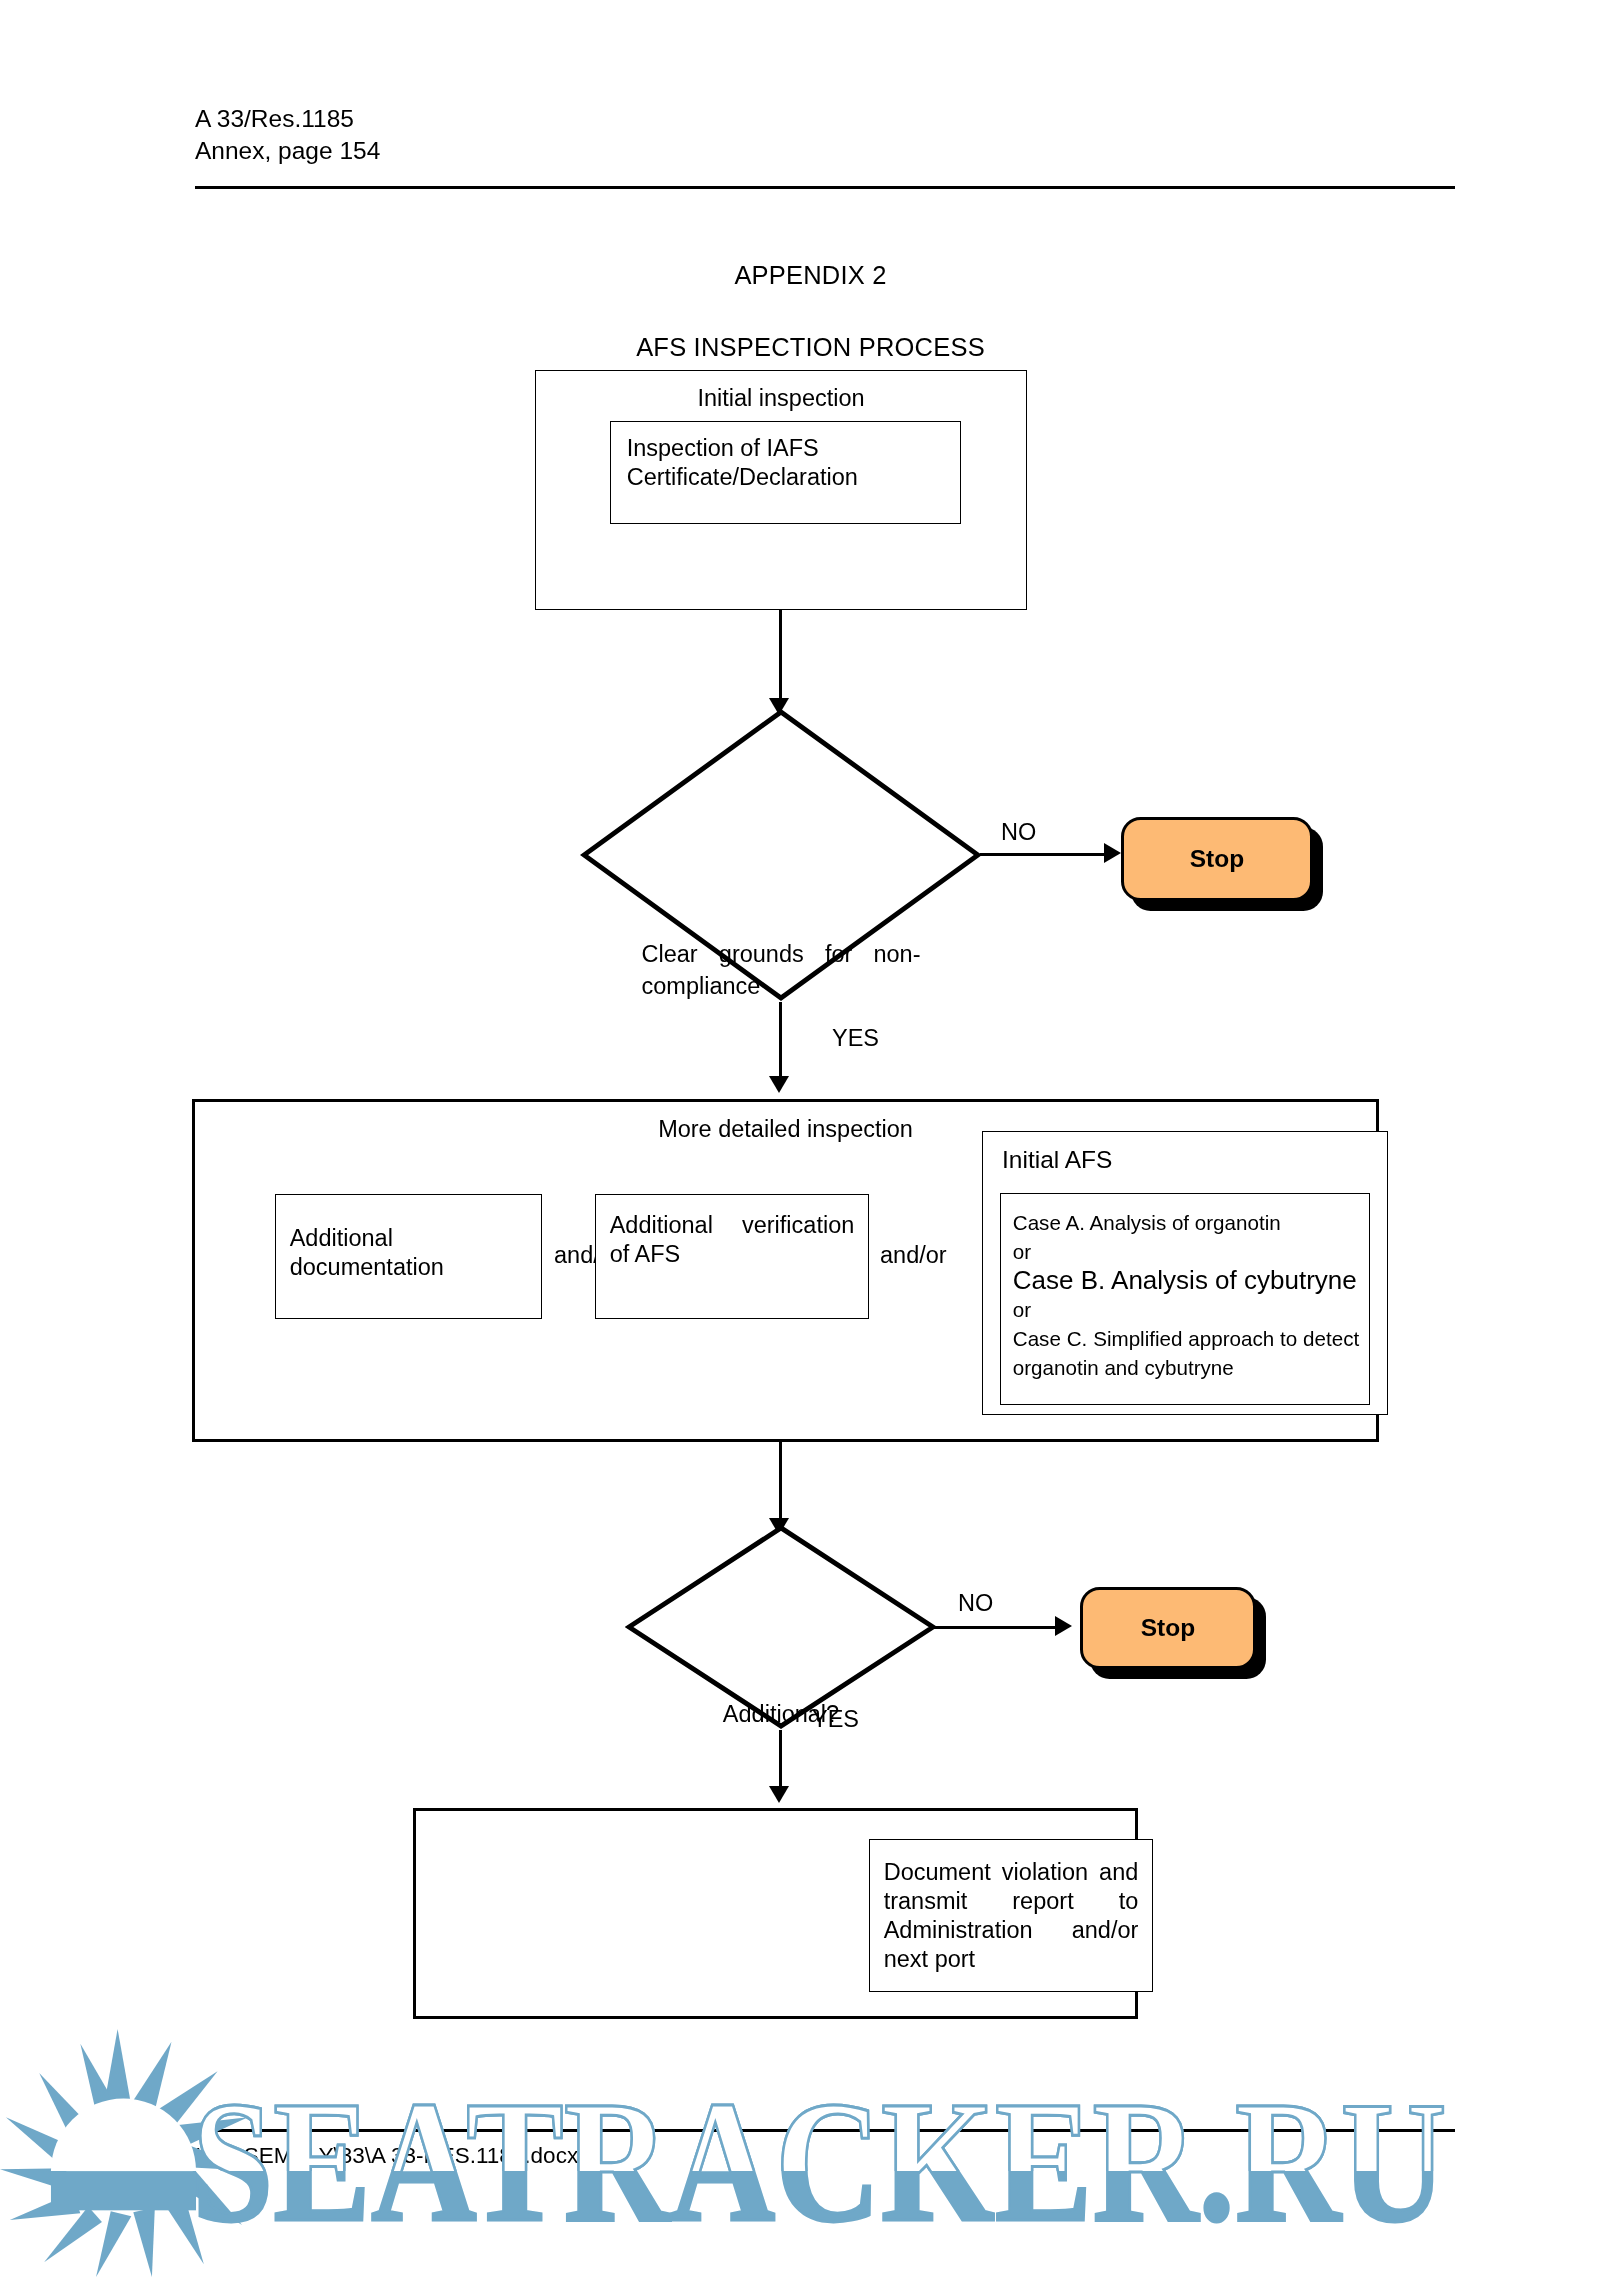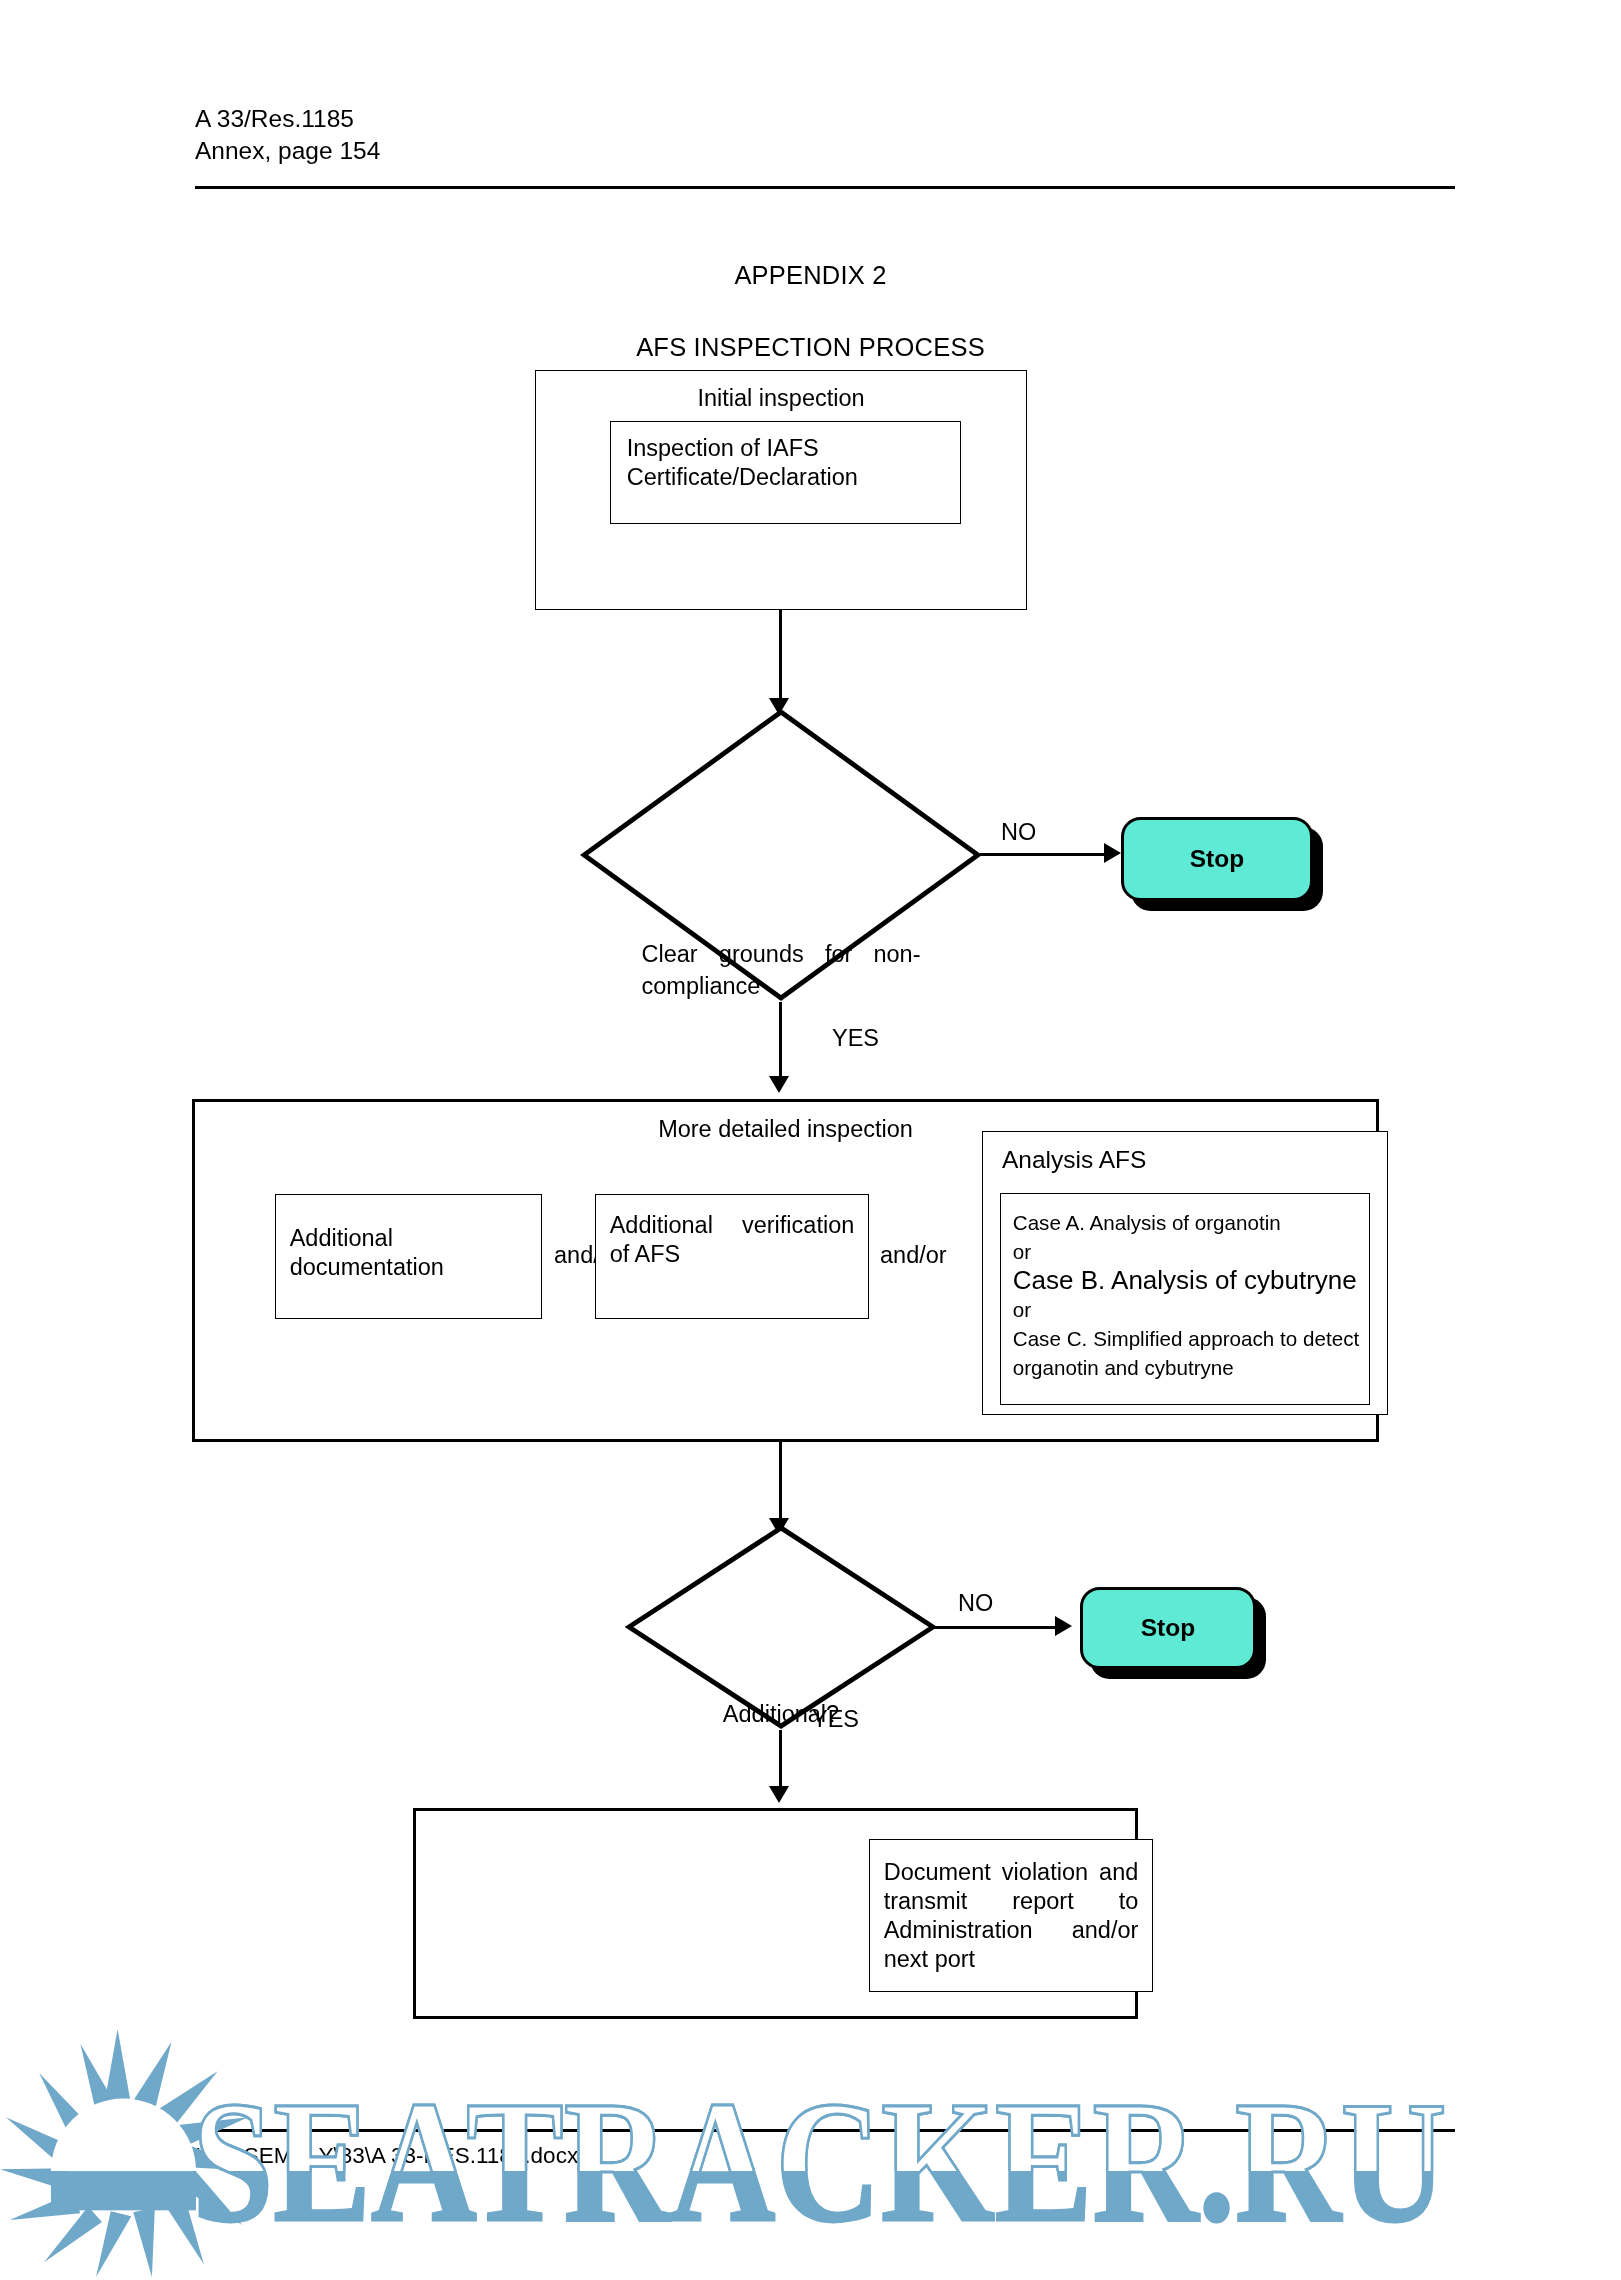--- a/index.html
+++ b/index.html
@@ -46,21 +46,21 @@
 
   
   .diamond-wrap{position:absolute;}
   .diamond-wrap svg{position:absolute;left:0;top:0;}
   .diamond-text{position:absolute;left:0;top:0;width:100%;height:100%;
     display:flex;align-items:flex-end;justify-content:center;}
   .diamond-text .inner{font-size:23.5px;line-height:32px;}
 
   
   .stop{position:absolute;box-sizing:border-box;border:3.3px solid #000;border-radius:19.6px;
-    background:#5eead4;display:flex;align-items:center;justify-content:center;
+    background:#fdba74;display:flex;align-items:center;justify-content:center;
     font-size:24.5px;font-weight:bold;}
   .stop-shadow{position:absolute;border-radius:19.6px;background:#000;}
 
   .edgelabel{position:absolute;font-size:23.5px;}
 
   
   #detailed-inspection-group{left:192px;top:1099px;width:1187px;height:343px;}
   #detailed-box-documentation{left:275px;top:1194px;width:267px;height:125px;}
   #detailed-box-documentation .txt{padding:29px 0 0 13.7px;}
   #detailed-box-verification{left:595px;top:1194px;width:274px;height:125px;}
@@ -142,21 +142,21 @@
 
   <div class="andor" style="left:554px;top:1242px;">and/or</div>
 
   <div class="box thin" id="detailed-box-verification">
     <div class="txt just">Additional verification of AFS</div>
   </div>
 
   <div class="andor" style="left:880px;top:1242px;">and/or</div>
 
   <div class="box thin" id="sampling-afs-outer"></div>
-  <div id="sampling-afs-title">Analysis AFS</div>
+  <div id="sampling-afs-title">Initial AFS</div>
   <div class="box thin" id="sampling-afs-inner">
     <div class="txt" style="padding:13.7px 9.8px 0 11.8px;font-size:20.6px;line-height:29px;">Case A. Analysis of organotin</div>
     <div class="txt" style="padding:0 9.8px 0 11.8px;font-size:20.6px;line-height:29px;">or</div>
     <div class="txt" style="padding:0 9.8px 0 11.8px;font-size:26px;line-height:29px;">Case B. Analysis of cybutryne</div>
     <div class="txt" style="padding:0 9.8px 0 11.8px;font-size:20.6px;line-height:29px;">or</div>
     <div class="txt just" style="padding:0 9.8px 0 11.8px;font-size:20.6px;line-height:29px;">Case C. Simplified approach to detect organotin and cybutryne</div>
   </div>
 
   <div class="vline" style="left:779px;top:1442px;height:84px;"></div>
   <div class="arrow-down" style="left:769px;top:1518px;"></div>

